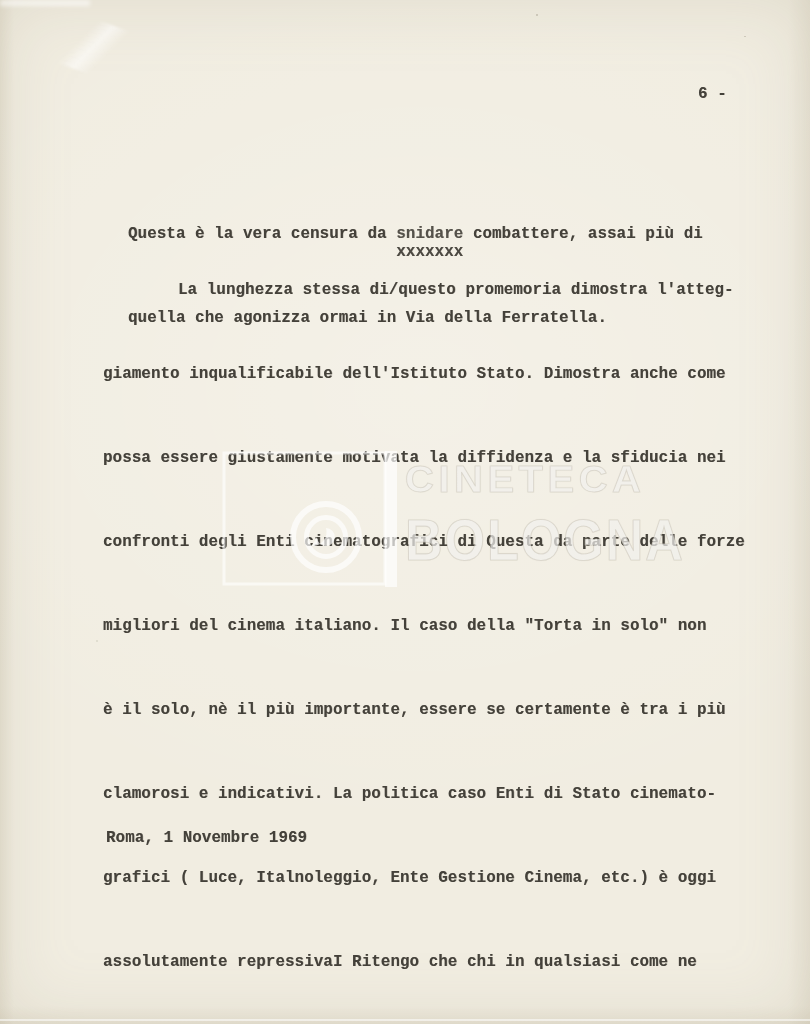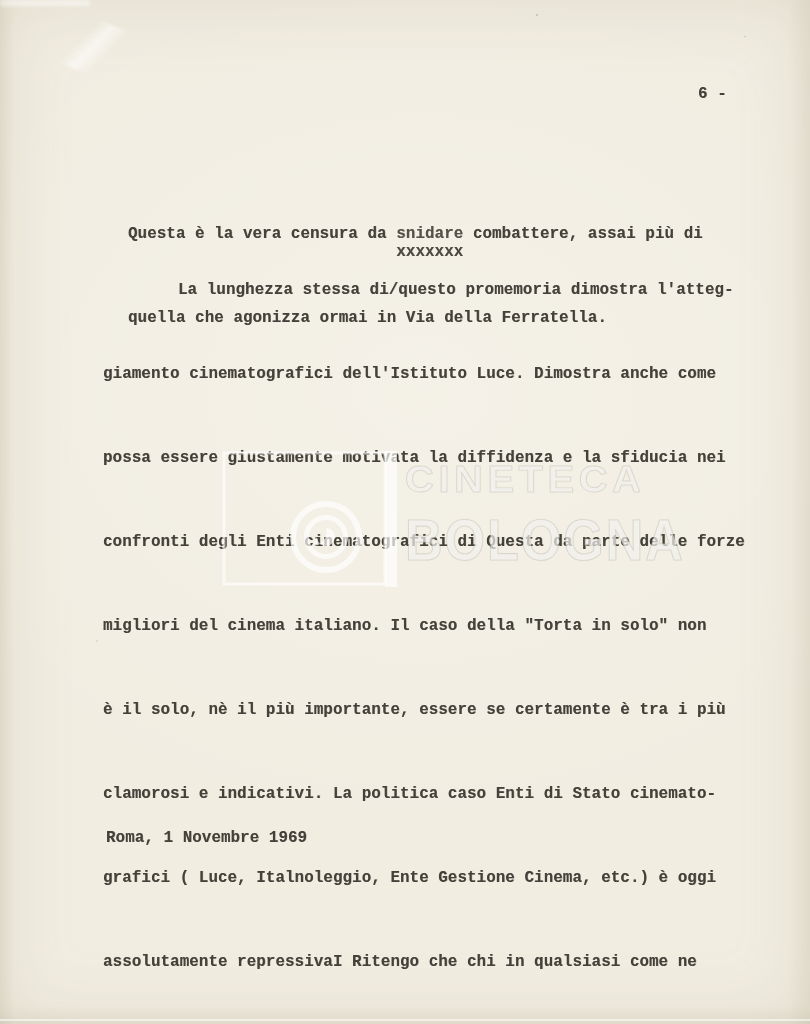--- a/index.html
+++ b/index.html
@@ -82,21 +82,21 @@
 
   <div class="tw page-number">6 -</div>
 
   <div class="tw para1">
     <div class="line line1"><span>Questa è la vera censura da </span><span class="struck-wrap"><span class="struck-base">snidare</span><span class="struck-overlay">xxxxxxx</span></span><span> combattere, assai più di</span></div>
     <div class="line">quella che agonizza ormai in Via della Ferratella.</div>
   </div>
 
   <div class="tw para2">
     <div class="line">La lunghezza stessa di/questo promemoria dimostra l'atteg-</div>
-    <div class="line">giamento cinematografici dell'Istituto Luce. Dimostra anche come</div>
+    <div class="line">giamento inqualificabile dell'Istituto Stato. Dimostra anche come</div>
     <div class="line">possa essere giustamente motivata la diffidenza e la sfiducia nei</div>
     <div class="line">confronti degli Enti cinematografici di Questa da parte delle forze</div>
     <div class="line">migliori del cinema italiano. Il caso della "Torta in solo" non</div>
     <div class="line">è il solo, nè il più importante, essere se certamente è tra i più</div>
     <div class="line">clamorosi e indicativi. La politica caso Enti di Stato cinemato-</div>
     <div class="line">grafici ( Luce, Italnoleggio, Ente Gestione Cinema, etc.) è oggi</div>
     <div class="line">assolutamente repressivaI Ritengo che chi in qualsiasi come ne</div>
     
     
     

